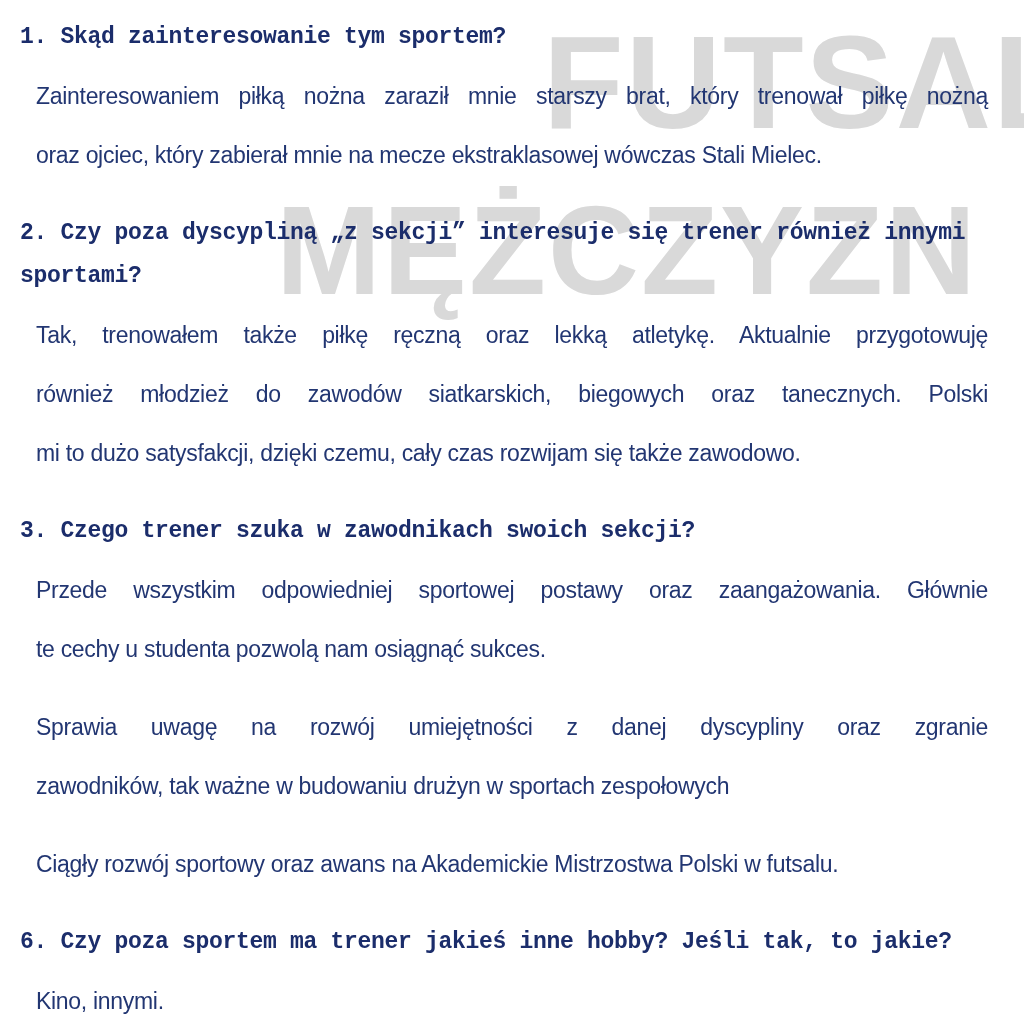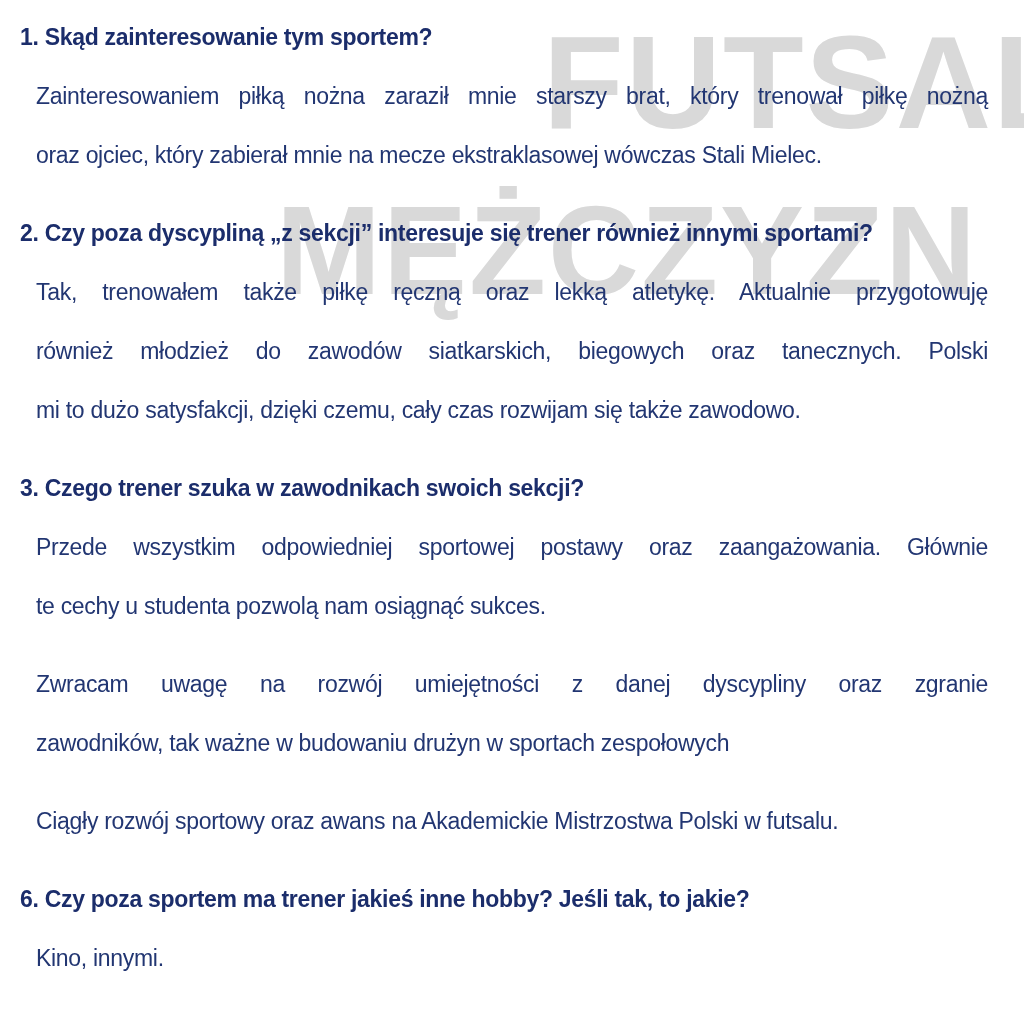--- a/index.html
+++ b/index.html
@@ -35,20 +35,21 @@
     z-index: 1;
   }
   .qa-block { margin: 0 0 35px 0; }
   .q {
     margin: 0;
     font-size: 23px;
     font-weight: bold;
     line-height: 43px;
     letter-spacing: -0.3px;
     color: var(--question, #1b2d6b);
+    font-family: Liberation Mono, monospace;
   }
   .a {
     margin: 16px;
     font-size: 23px;
     font-weight: normal;
     line-height: 43px;
     letter-spacing: -0.3px;
     color: var(--answer, #223672);
   }
   .jl {
@@ -77,21 +78,21 @@
     <p class="a">mi to dużo satysfakcji, dzięki czemu, cały czas rozwijam się także zawodowo.</p>
   </section>
 
   <section class="qa-block">
     <h2 class="q">3. Czego trener szuka w zawodnikach swoich sekcji?</h2>
     <p class="a jl">Przede wszystkim odpowiedniej sportowej postawy oraz zaangażowania. Głównie</p>
     <p class="a">te cechy u studenta pozwolą nam osiągnąć sukces.</p>
   </section>
 
   <section class="qa-block">
-    <p class="a jl">Zwracam uwagę na rozwój umiejętności z danej dyscypliny oraz zgranie</p>
+    <p class="a jl">Sprawia uwagę na rozwój umiejętności z danej dyscypliny oraz zgranie</p>
     <p class="a">zawodników, tak ważne w budowaniu drużyn w sportach zespołowych</p>
   </section>
 
   <section class="qa-block">
     <p class="a">Ciągły rozwój sportowy oraz awans na Akademickie Mistrzostwa Polski w futsalu.</p>
   </section>
 
   <section class="qa-block">
     <h2 class="q">6. Czy poza sportem ma trener jakieś inne hobby? Jeśli tak, to jakie?</h2>
     <p class="a">Kino, innymi.</p>

